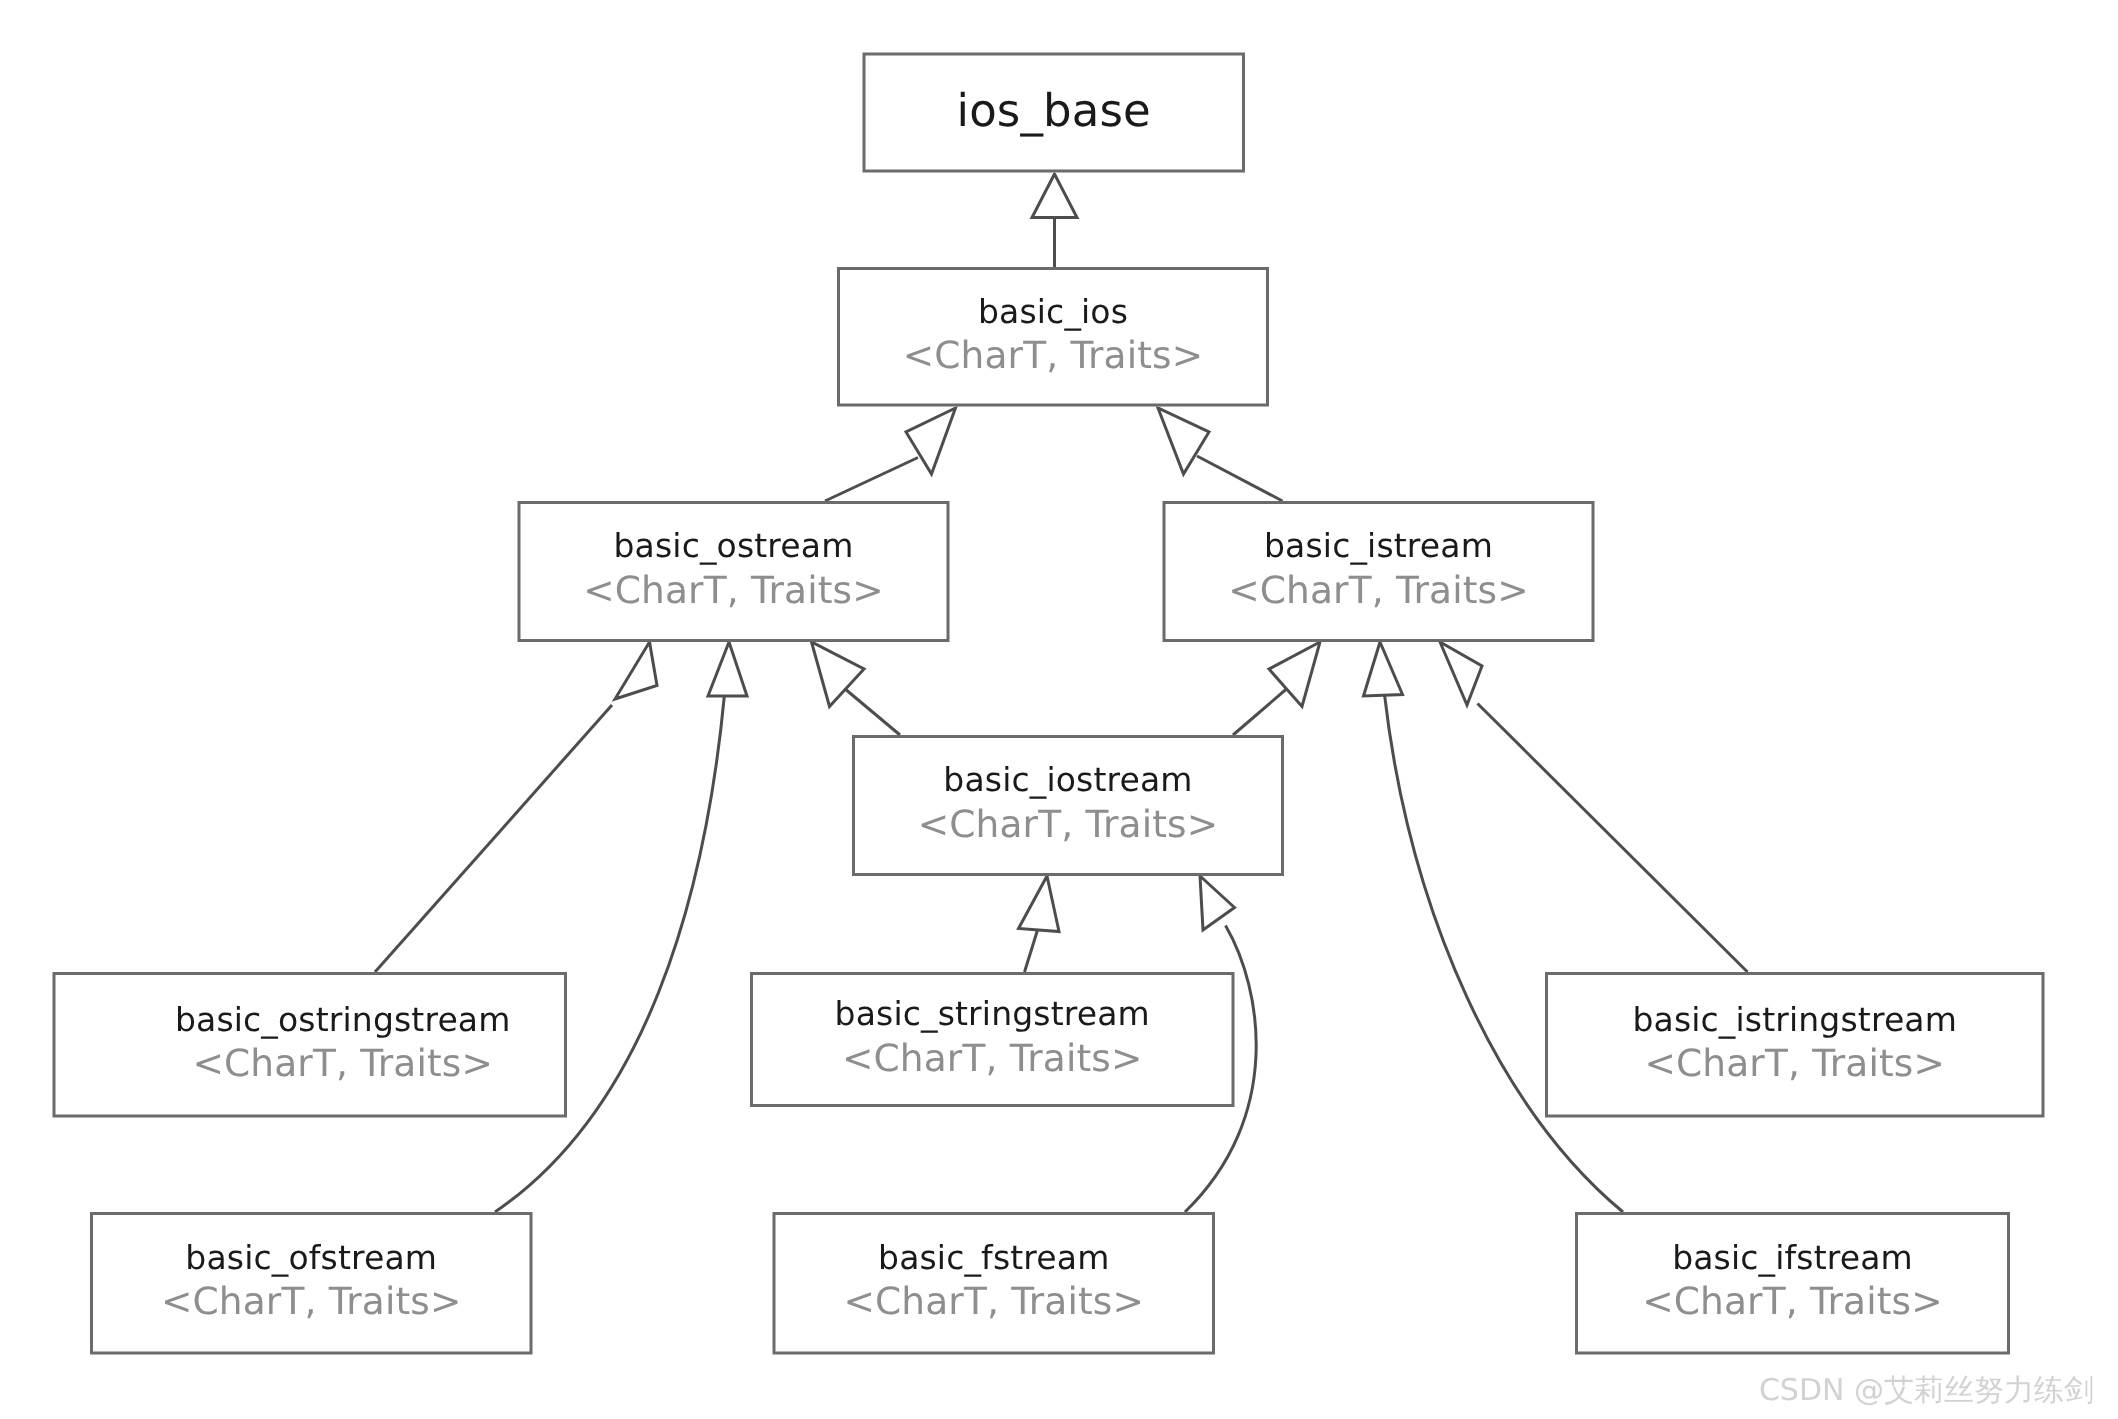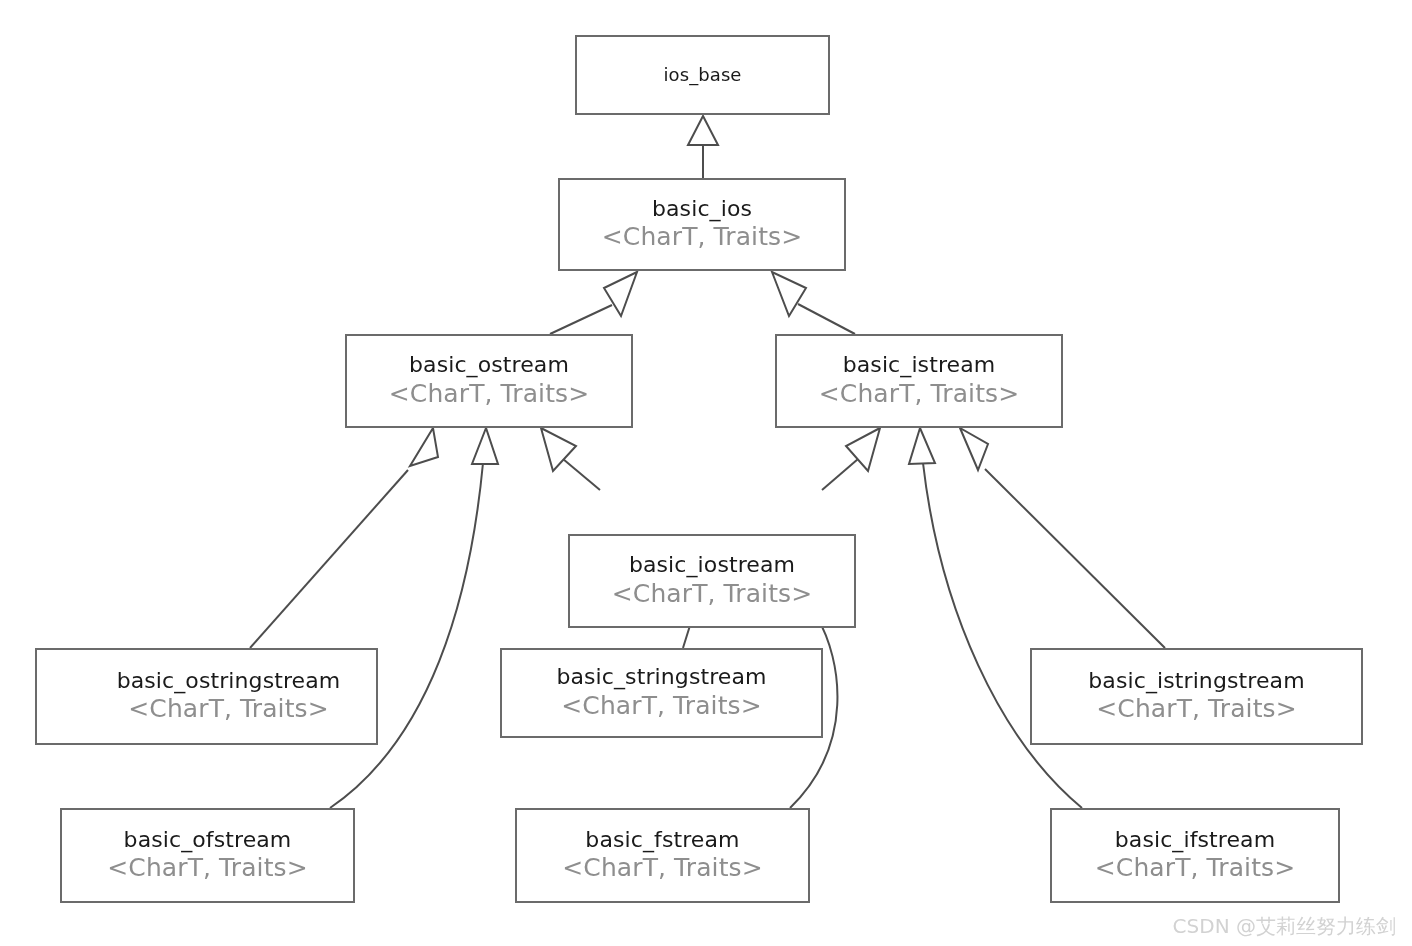--- a/index.html
+++ b/index.html
@@ -42,21 +42,21 @@
   }
   .uml-node .node-template {
     color: #8e8e8e;
     font-size: 25px;
     line-height: 1.15;
     white-space: nowrap;
     margin-top: 2px;
     letter-spacing: 0.1px;
   }
   .uml-node.single-line .node-name {
-    font-size: 18px;
+    font-size: 30px;
   }
   #watermark {
     position: absolute;
     right: 16px;
     bottom: 6px;
     color: #d2d2d2;
     font-size: 20px;
     white-space: nowrap;
     z-index: 3;
     font-family: "DejaVu Sans", sans-serif;
@@ -137,21 +137,21 @@
   <div class="uml-node" style="left:345px; top:334px; width:288px; height:94px;">
     <div class="node-name">basic_ostream</div>
     <div class="node-template">&lt;CharT, Traits&gt;</div>
   </div>
 
   <div class="uml-node" style="left:775px; top:334px; width:288px; height:94px;">
     <div class="node-name">basic_istream</div>
     <div class="node-template">&lt;CharT, Traits&gt;</div>
   </div>
 
-  <div class="uml-node" style="left:568px; top:490px; width:288px; height:94px;margin-top:44px;">
+  <div class="uml-node" style="left:568px; top:490px; width:288px; height:94px;">
     <div class="node-name">basic_iostream</div>
     <div class="node-template">&lt;CharT, Traits&gt;</div>
   </div>
 
   <div class="uml-node" style="left:35px; top:648px; width:343px; height:97px;padding-left:44px;">
     <div class="node-name">basic_ostringstream</div>
     <div class="node-template">&lt;CharT, Traits&gt;</div>
   </div>
 
   <div class="uml-node" style="left:500px; top:648px; width:323px; height:90px;">

